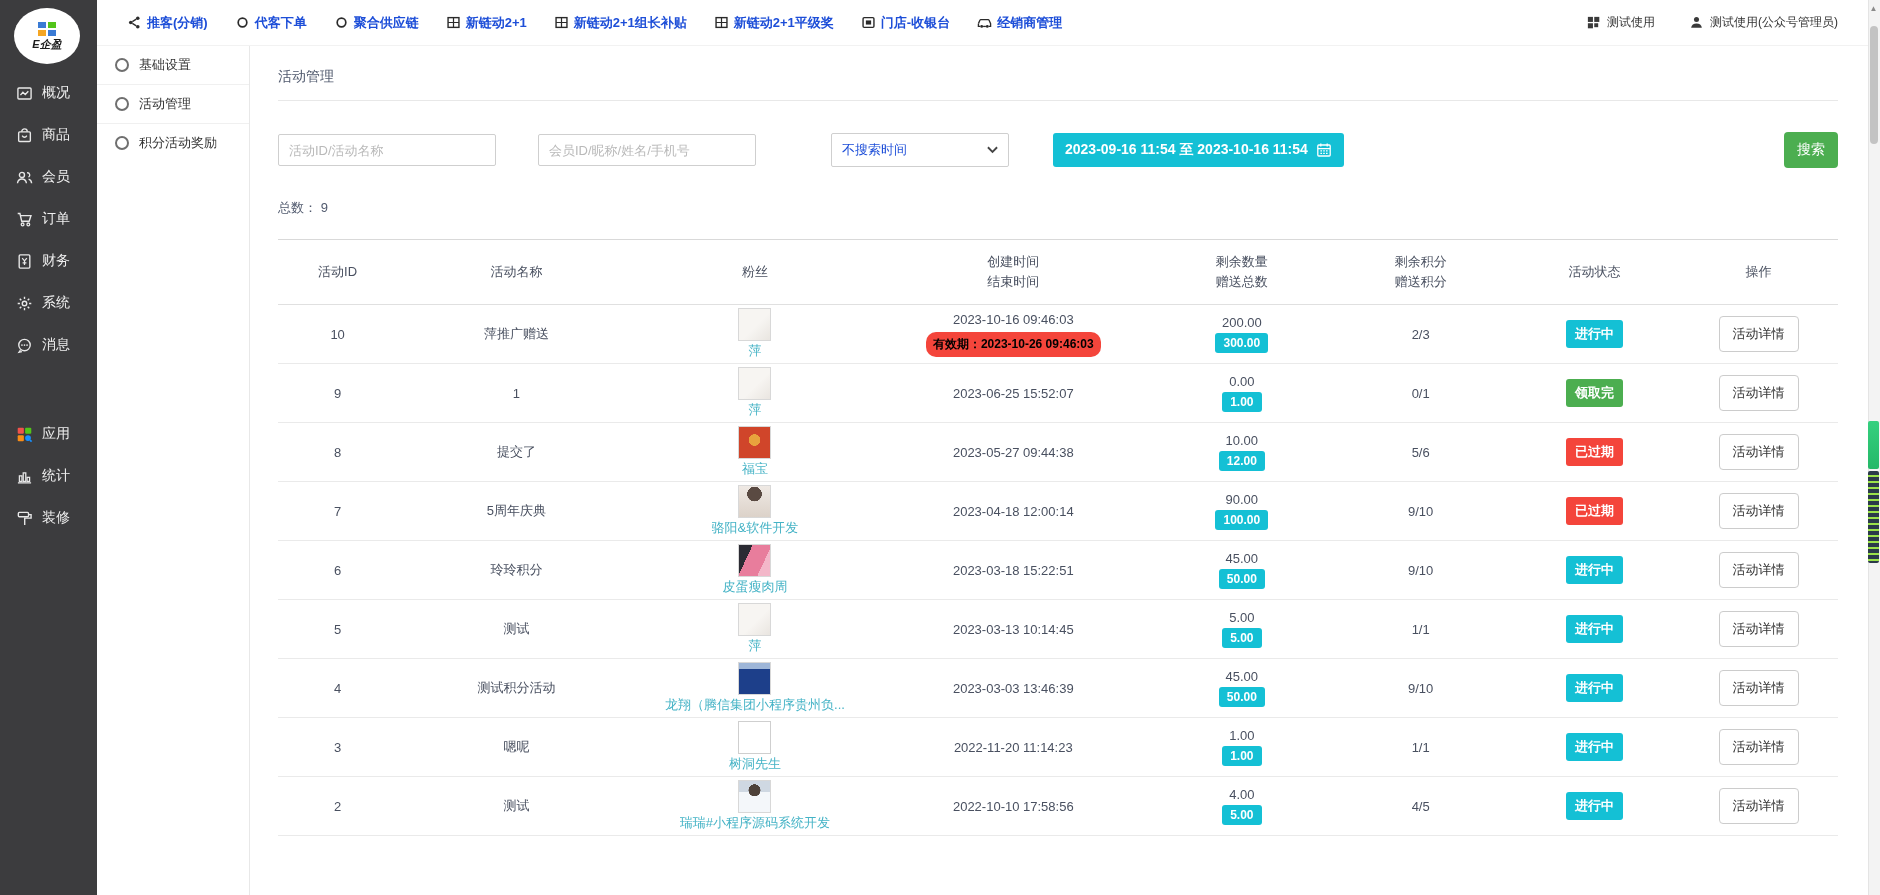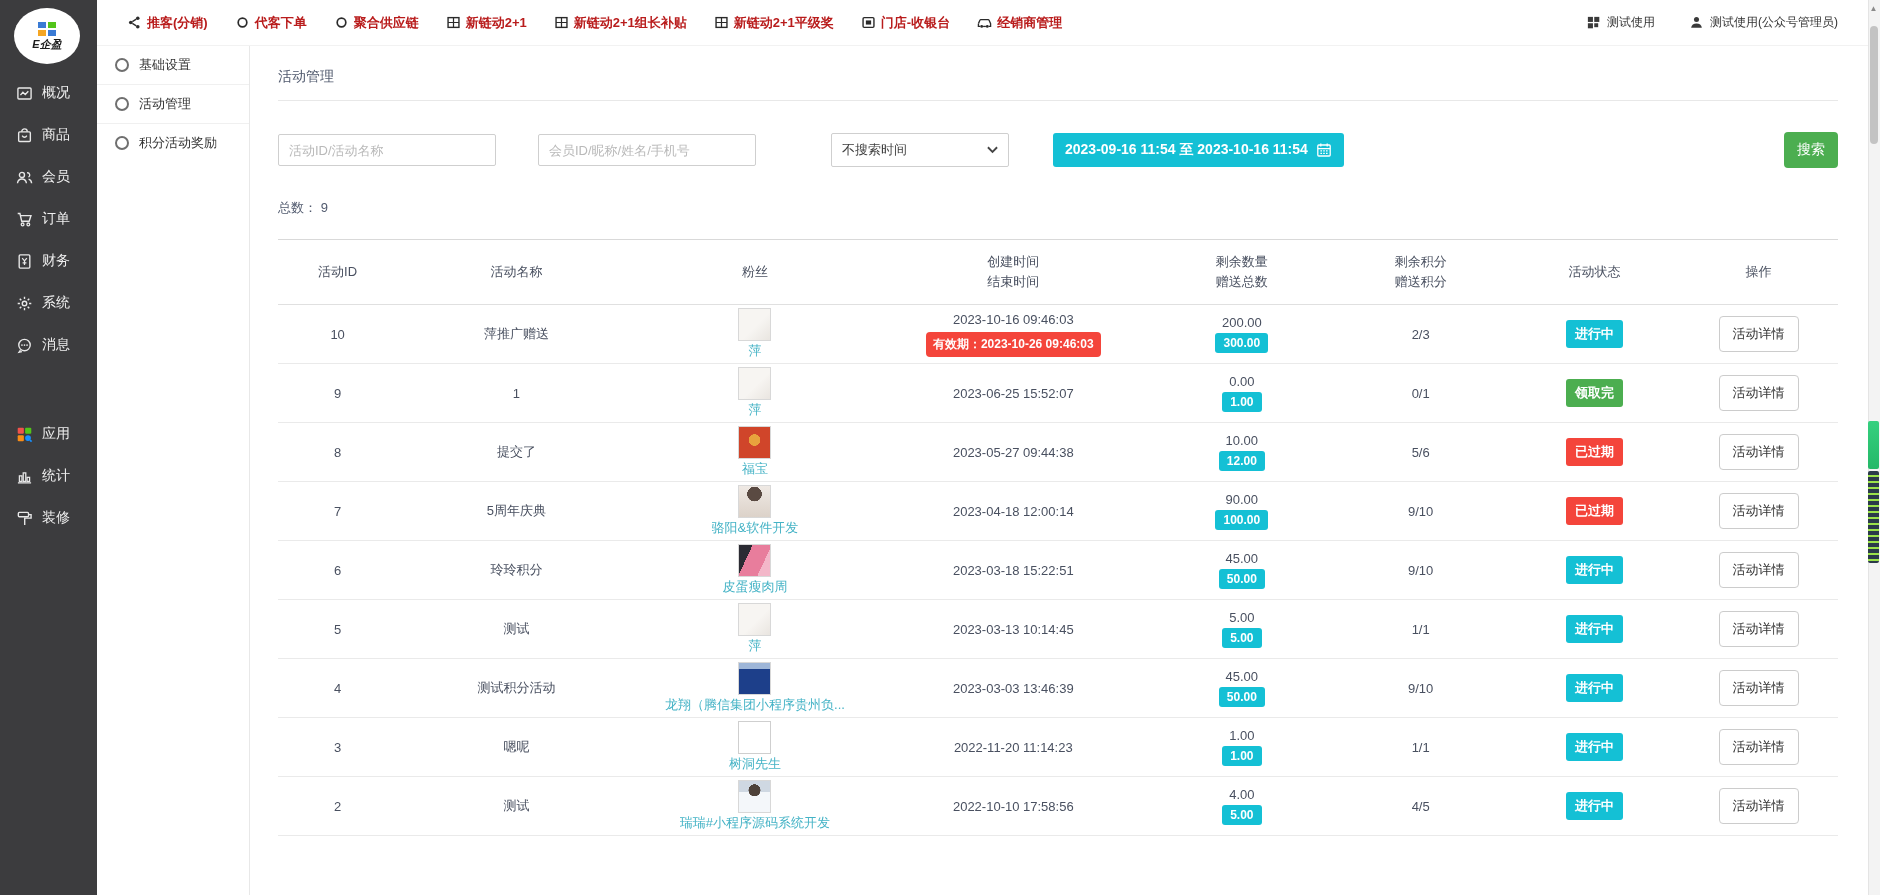--- a/index.html
+++ b/index.html
@@ -16,21 +16,21 @@
   .side-item{display:flex;align-items:center;gap:9px;padding-left:16px;height:42px;color:#f0f0f0;
              font-size:14px;cursor:pointer}
   .side-item .ic{width:17px;height:17px;color:#e8e8e8;flex-shrink:0;display:inline-flex}
   .side-gap{margin-top:47px}
 
   
   .main{flex:1;display:flex;flex-direction:column;min-width:0}
   .topbar{height:45px;display:flex;align-items:center;background:#fff;padding-left:30px;
           flex-shrink:0;border-bottom:1px solid #f2f2f2}
   .nav-item{display:flex;align-items:center;gap:5px;margin-right:27px;font-size:13px;font-weight:bold;
-            color:#b91c1c;cursor:pointer;white-space:nowrap}
+            color:#1d4ed8;cursor:pointer;white-space:nowrap}
   .nav-item .ic{width:15px;height:15px;color:#2b2b2b;display:inline-flex}
   .top-right{margin-left:auto;display:flex;align-items:center;gap:34px;padding-right:42px}
   .top-user{display:flex;align-items:center;gap:6px;font-size:12px;color:#333;cursor:pointer;white-space:nowrap}
   .top-user .ic{width:15px;height:15px;color:#3a3a3a;display:inline-flex}
 
   .body-row{flex:1;display:flex;min-height:0}
 
   
   .submenu{width:153px;background:#fff;border-right:1px solid #e8e8e8;flex-shrink:0;box-sizing:border-box}
   .sub-item{display:flex;align-items:center;gap:10px;height:38px;padding-left:18px;font-size:13px;
@@ -40,21 +40,21 @@
 
   
   .content{flex:1;padding:16px 42px 0 28px;min-width:0;box-sizing:border-box}
   .page-title{font-size:14px;color:#515a6e;padding:6px 0 14px 0;border-bottom:1px solid #e8e8e8}
   .filters{display:flex;align-items:center;margin-top:31px}
   .f-input{width:196px;height:30px;border:1px solid #cfcfcf;border-radius:2px;padding:0 10px;
            font-size:13px;color:#333;outline:none}
   .f-input::placeholder{color:#b9b9b9}
   .in2{margin-left:42px}
   .f-select{width:156px;height:32px;border:1px solid #cfcfcf;border-radius:2px;display:flex;
-            align-items:center;justify-content:space-between;padding:0 10px;font-size:13px;color:#404040;
+            align-items:center;justify-content:space-between;padding:0 10px;font-size:13px;color:#1d4ed8;
             margin-left:75px;cursor:pointer;background:#fff}
   .date-btn{height:34px;background:#14c0d5;color:#fff;border:none;border-radius:3px;display:flex;
             align-items:center;gap:8px;padding:0 12px;font-size:14px;font-weight:bold;cursor:pointer;
             margin-left:44px;white-space:nowrap}
   .date-btn .ic{width:16px;height:16px;display:inline-flex}
   .search-btn{margin-left:auto;width:54px;height:36px;background:#4cae50;color:#fff;border:none;
               border-radius:4px;font-size:14px;cursor:pointer}
   .total{margin-top:31px;font-size:13px;color:#515a6e}
 
   
@@ -71,21 +71,21 @@
   .av-ping{background:linear-gradient(135deg,#f7f5f2 0 55%,#e9e5e0)}
   .av-fubao{background:radial-gradient(circle at 50% 42%,#e8a33d 0 24%,#d0452a 25% 100%)}
   .av-luoyang{background:radial-gradient(circle at 50% 26%,#5a4a42 0 26%,rgba(0,0,0,0) 27%),linear-gradient(#efe9e4,#dcd2c9)}
   .av-pidan{background:linear-gradient(115deg,#2b2b33 0 30%,#e87d9c 30% 72%,#f3b7c9 72%)}
   .av-longxiang{background:linear-gradient(#9eb6d8 0 18%,#1d3f8a 18%)}
   .av-shudong{background:#fff;border-color:#cfcfcf}
   .av-ruirui{background:radial-gradient(circle at 50% 30%,#4e4239 0 22%,rgba(0,0,0,0) 23%),linear-gradient(#cfd8e2 0 35%,#f4f7fa 35%)}
   .fan-name{color:#45b3c6;font-size:13px;cursor:pointer;max-width:232px;white-space:nowrap;
             overflow:hidden;text-overflow:ellipsis}
   .c-time{flex-direction:column;gap:5px}
-  .validity{background:#f4453b;color:#ffffff;font-size:12px;font-weight:bold;padding:4px 7px;border-radius:4px}
+  .validity{background:#f4453b;color:#000000;font-size:12px;font-weight:bold;padding:4px 7px;border-radius:10px}
   .c-points{flex-direction:column;gap:3px}
   .gift{background:#14c0d5;color:#fff;font-size:12px;font-weight:bold;padding:3px 8px;border-radius:3px}
   .status{color:#fff;font-size:13px;font-weight:bold;padding:5px 9px;border-radius:3px}
   .st-ongoing{background:#14c0d5}.st-claimed{background:#4cae50}.st-expired{background:#f4453b}
   .detail-btn{border:1px solid #ccc;background:#fff;border-radius:4px;padding:8px 13px;font-size:13px;
               color:#333;cursor:pointer}
 
   
   .scroll-track{position:fixed;right:0;top:0;width:12px;height:100%;background:#f3f3f3;
                 border-left:1px solid #e4e4e4;box-sizing:border-box}

